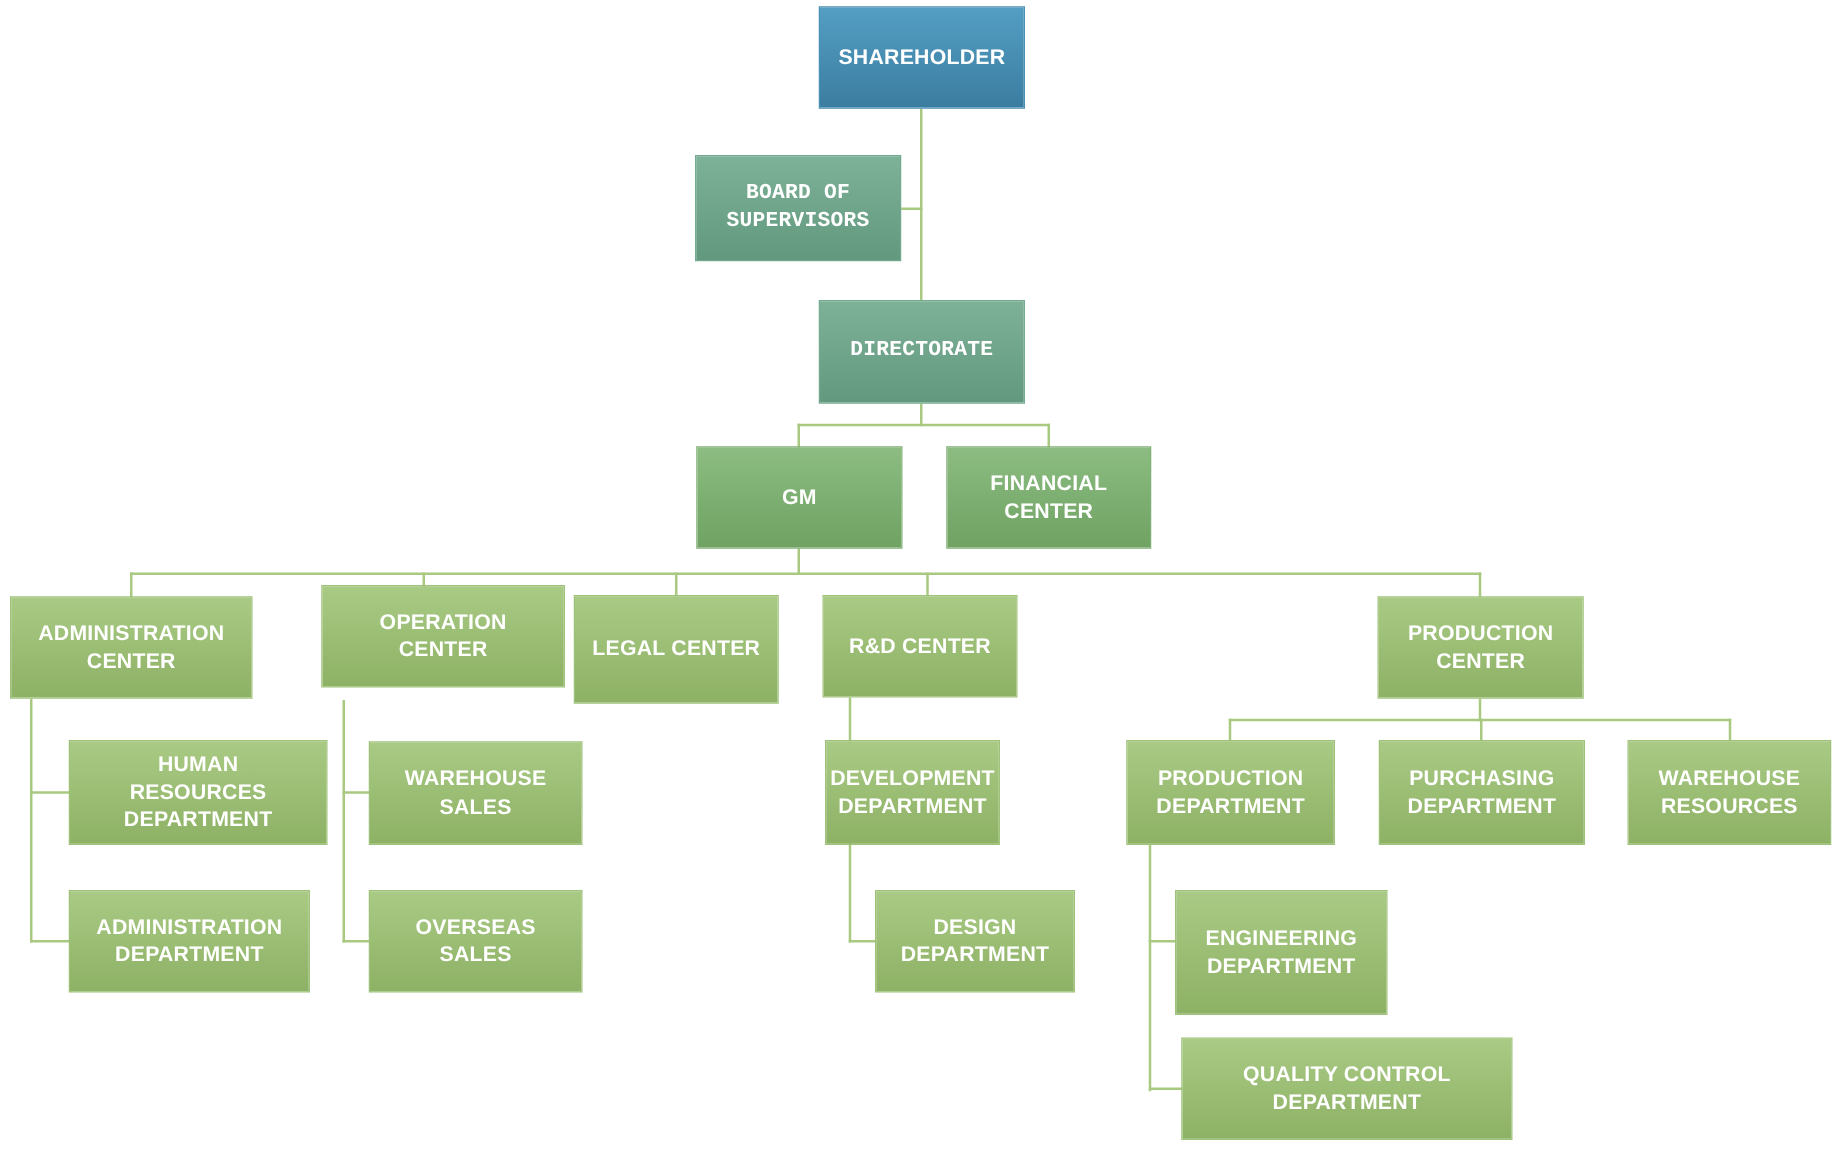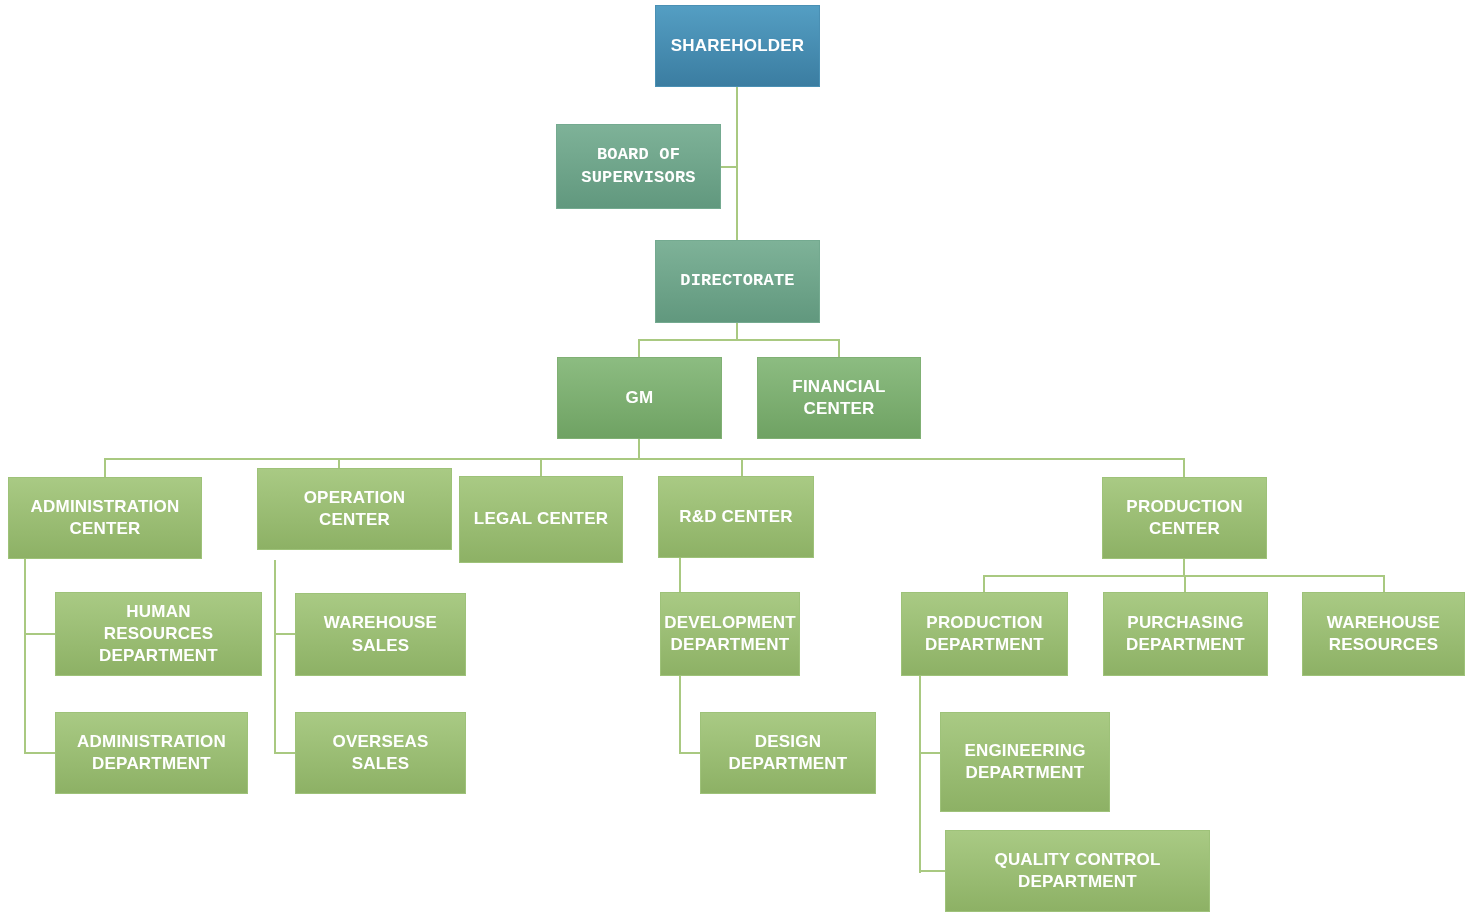--- a/index.html
+++ b/index.html
@@ -155,21 +155,21 @@
   <div class="node light" style="left:295px;top:712px;width:171px;height:82px">
     <span class="lbl">OVERSEAS
 SALES</span>
   </div>
 
   <div class="node light" style="left:660px;top:592px;width:140px;height:84px">
     <span class="lbl">DEVELOPMENT
 DEPARTMENT</span>
   </div>
 
-  <div class="node light" style="left:700px;top:712px;width:176px;height:82px">
+  <div class="node light" style="left:700px;top:712px;width:160px;height:82px">
     <span class="lbl">DESIGN
 DEPARTMENT</span>
   </div>
 
   <div class="node light" style="left:901px;top:592px;width:167px;height:84px">
     <span class="lbl">PRODUCTION
 DEPARTMENT</span>
   </div>
 
   <div class="node light" style="left:1103px;top:592px;width:165px;height:84px">

